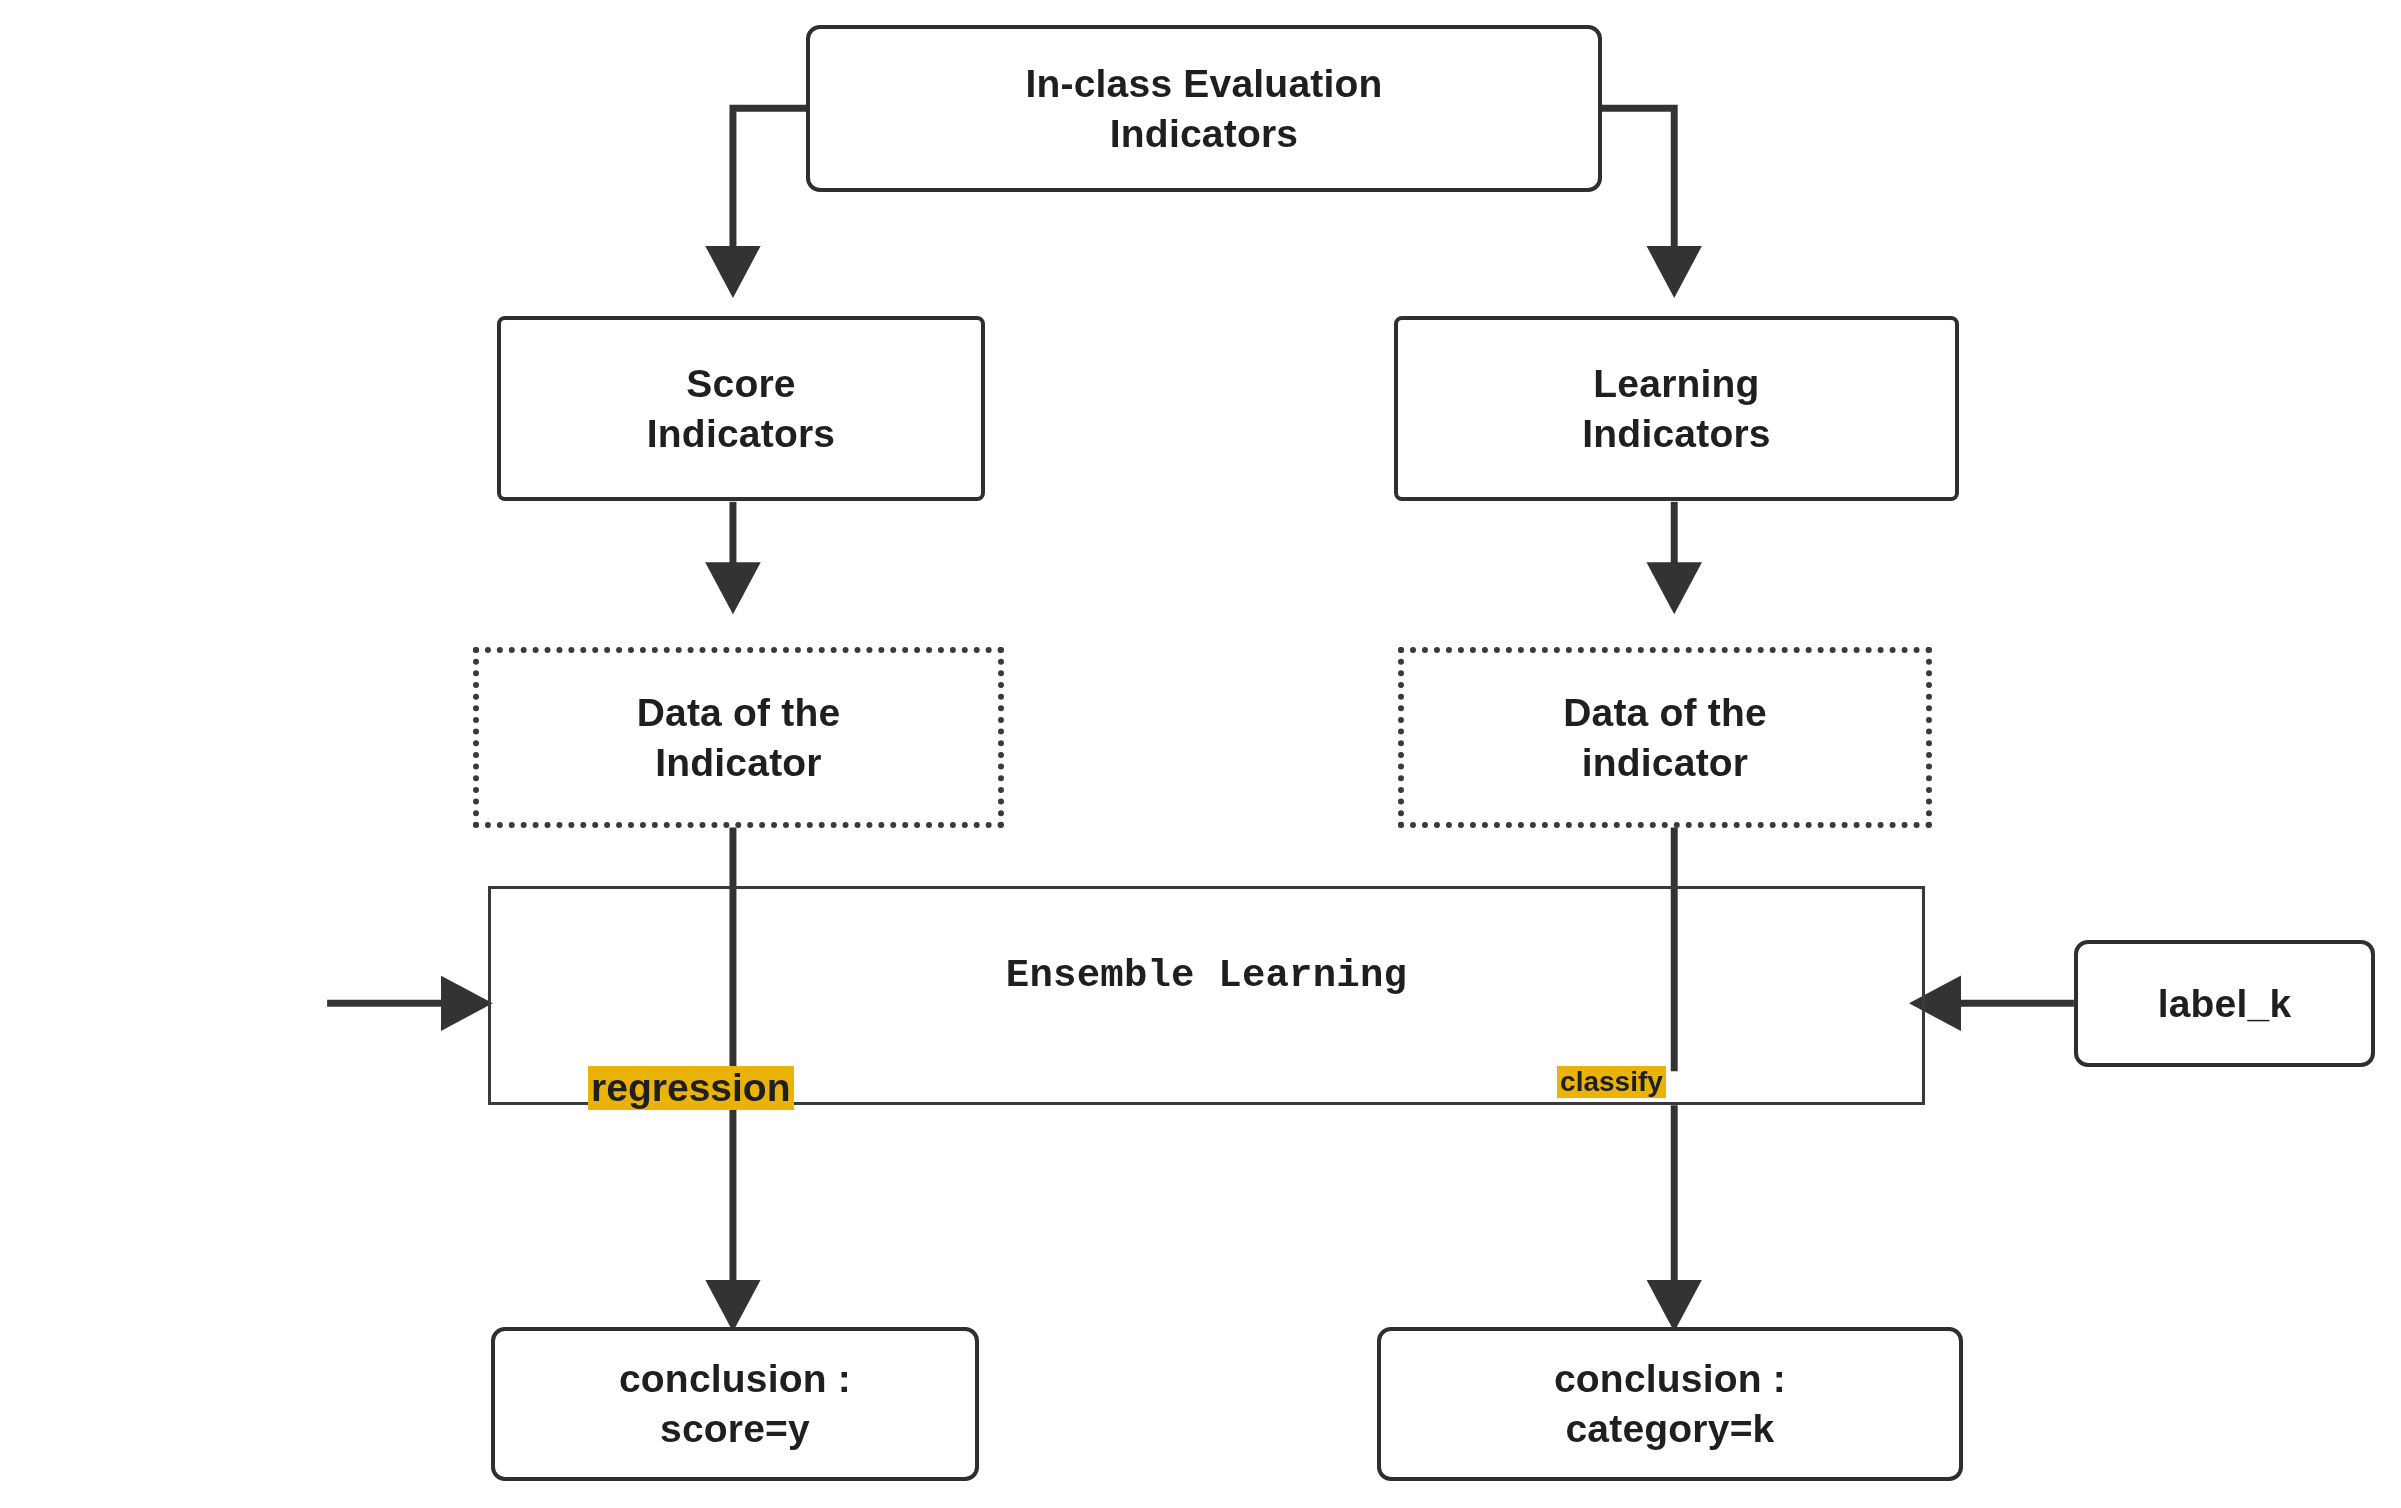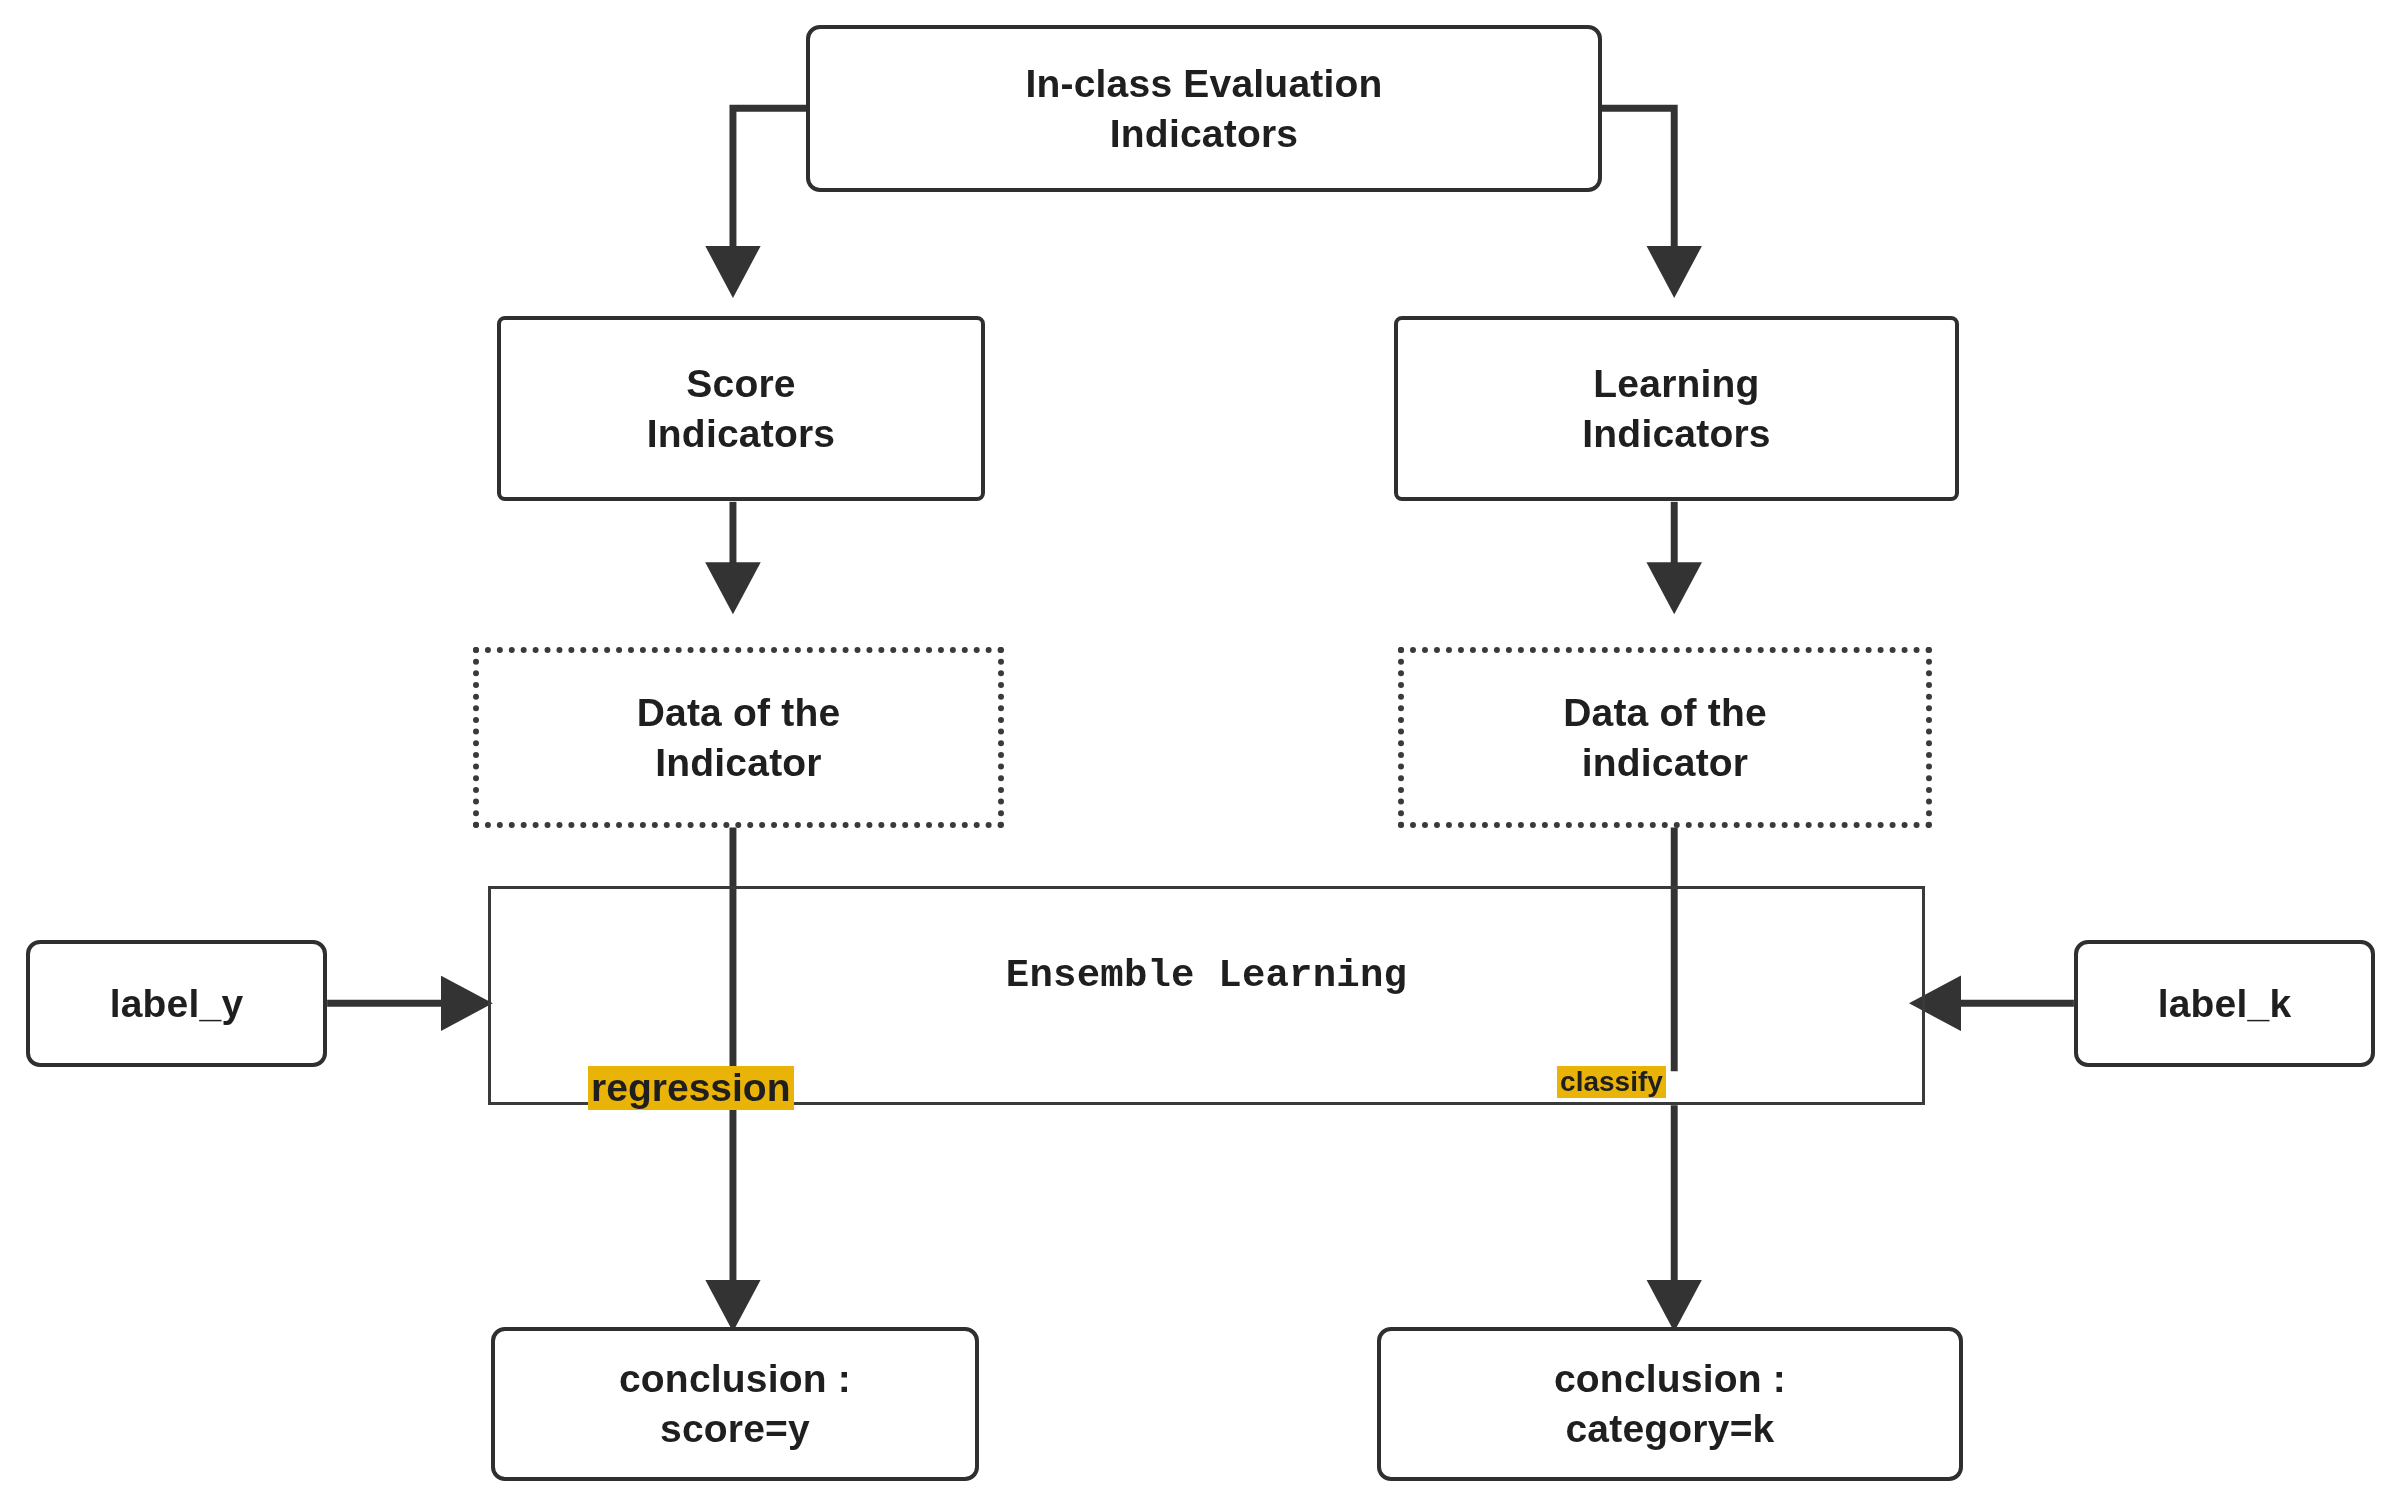--- a/index.html
+++ b/index.html
@@ -116,21 +116,20 @@
 
   <div class="node dotted-box" style="left:1398px; top:647px; width:534px; height:181px; font-size:39px;">Data of the
 indicator</div>
 
   <div class="node solid-thin" style="left:488px; top:886px; width:1437px; height:219px; font-size:39px; align-items:flex-start; padding-top:63px;">Ensemble Learning</div>
 
   <div class="edge-label" style="left:588px; top:1066px; font-size:39px;">regression</div>
 
   <div class="edge-label" style="left:1557px; top:1066px; font-size:28px;">classify</div>
 
-  <div class="node solid-round" style="left:26px; top:940px; width:301px; height:127px; font-size:39px;">label_y</div>
 
   <div class="node solid-round" style="left:2074px; top:940px; width:301px; height:127px; font-size:39px;">label_k</div>
 
   <div class="node solid-round" style="left:491px; top:1327px; width:488px; height:154px; font-size:39px;">conclusion :
 score=y</div>
 
   <div class="node solid-round" style="left:1377px; top:1327px; width:586px; height:154px; font-size:39px;">conclusion :
 category=k</div>
 
 </div>

